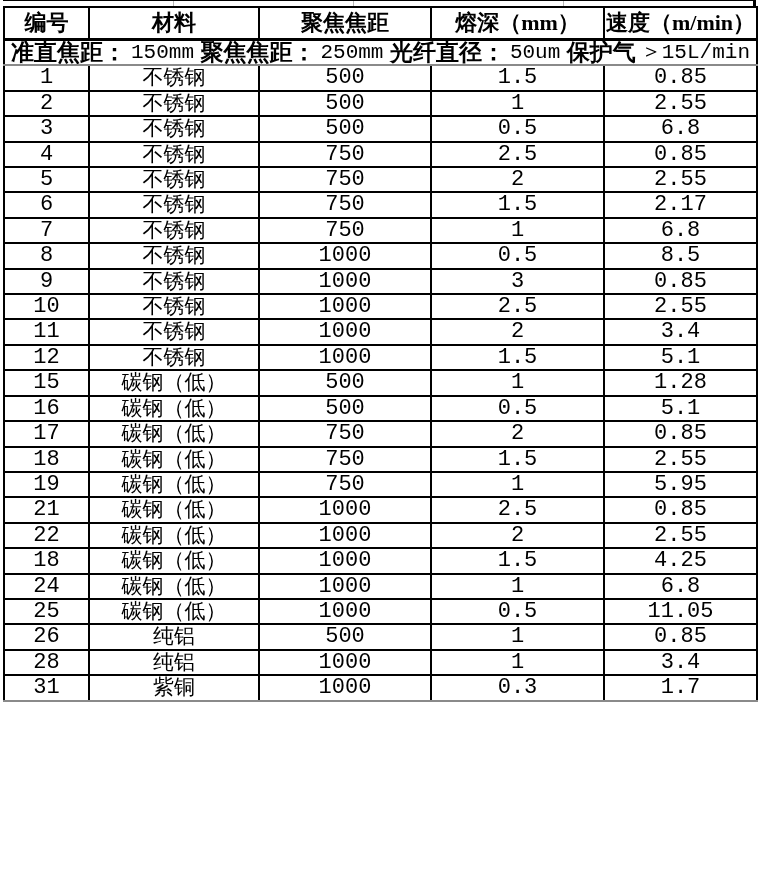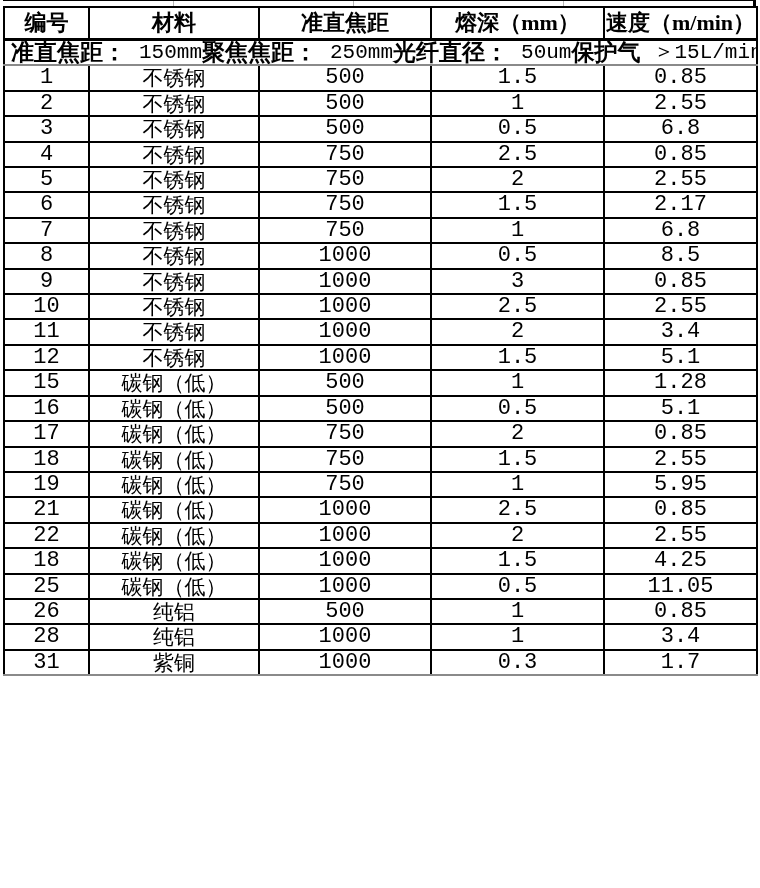--- a/index.html
+++ b/index.html
@@ -49,21 +49,21 @@
     border-top: 3px solid #000;
     border-bottom: 3px solid #000;
     height: 43px;
   }
   .info-flex {
     display: flex;
     justify-content: space-between;
     align-items: center;
     padding: 0 6px;
   }
-  .info-item { display: flex; align-items: flex-end; gap: 8px; }
+  .info-item { display: flex; align-items: flex-end; }
   .info-label {
     font-family: "Liberation Serif", "DejaVu Serif", serif;
     font-weight: bold;
     font-size: 23px;
     color: #000;
   }
   .info-value {
     font-family: "Liberation Mono", "DejaVu Sans Mono", monospace;
     font-size: 21px;
     color: #000;
@@ -82,21 +82,21 @@
   .param-table tbody td {
     height: 23.4px;
     line-height: 23.4px;
     color: #000;
   }
   td.c-num {
     font-family: "Liberation Mono", "DejaVu Sans Mono", monospace;
     font-size: 22px;
   }
   td.c-mat {
-    font-family: Liberation Sans, sans-serif;
+    font-family: Liberation Serif, serif;
     font-size: 21px;
   }
   
   .param-table tbody tr:last-child td { border-bottom: 2px solid #8a8a8a; }
 </style>
 </head>
 <body>
 
 <div class="sheet">
 
@@ -138,21 +138,21 @@
             </span>
           </div>
         </td>
       </tr>
     </tbody>
 
     <thead>
       <tr>
         <th>编号</th>
         <th>材料</th>
-        <th>准直焦距</th>
+        <th>聚焦焦距</th>
         <th>熔深（mm）</th>
         <th>速度（m/min）</th>
       </tr>
     </thead>
 
     <tbody>
 
     <tr style="">
         <td class="c-num">1</td>
         <td class="c-mat">不锈钢</td>
@@ -285,20 +285,27 @@
         <td class="c-num">1000</td>
         <td class="c-num">2</td>
         <td class="c-num">2.55</td>
       </tr>
         <tr style="">
         <td class="c-num">18</td>
         <td class="c-mat">碳钢（低）</td>
         <td class="c-num">1000</td>
         <td class="c-num">1.5</td>
         <td class="c-num">4.25</td>
+      </tr>
+        <tr style="">
+        <td class="c-num">24</td>
+        <td class="c-mat">碳钢（低）</td>
+        <td class="c-num">1000</td>
+        <td class="c-num">1</td>
+        <td class="c-num">6.8</td>
       </tr>
         <tr style="">
         <td class="c-num">25</td>
         <td class="c-mat">碳钢（低）</td>
         <td class="c-num">1000</td>
         <td class="c-num">0.5</td>
         <td class="c-num">11.05</td>
       </tr>
         <tr style="">
         <td class="c-num">26</td>

